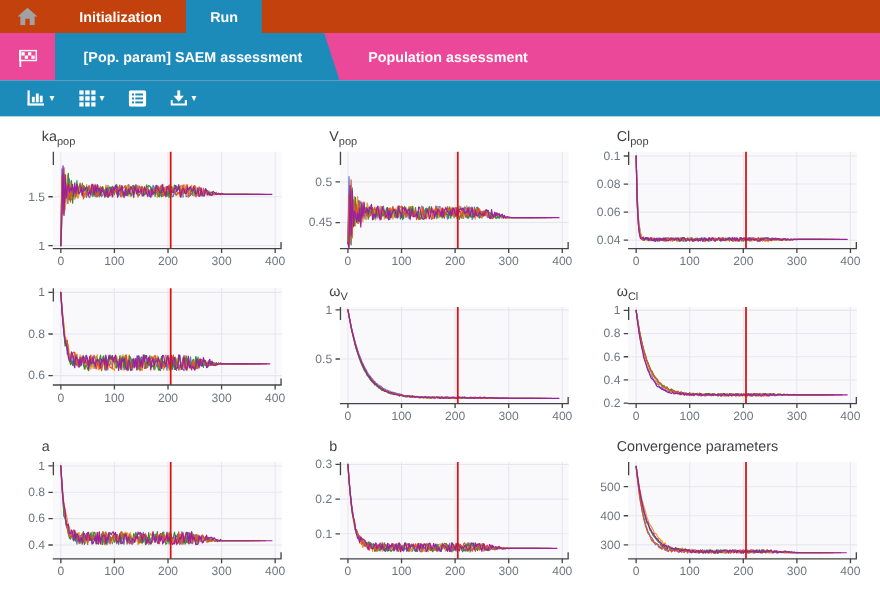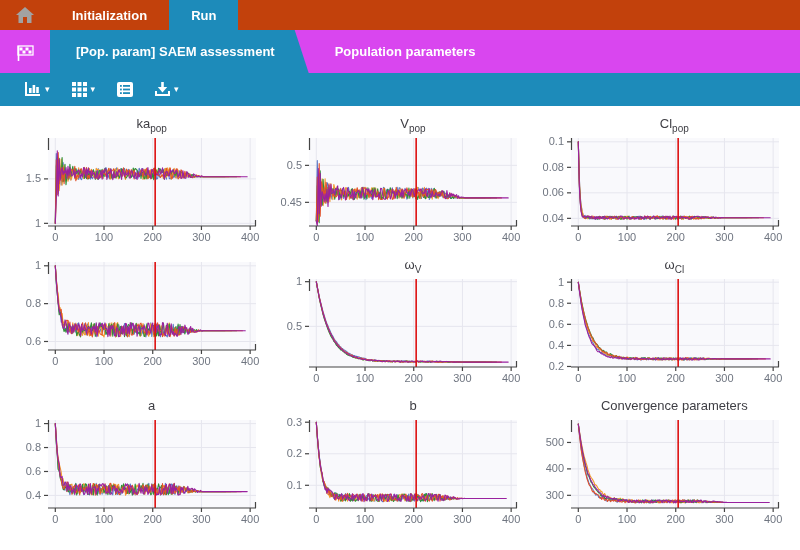--- a/index.html
+++ b/index.html
@@ -6,37 +6,37 @@
   html,body { width:800px; height:550px; background:#fff; overflow:hidden;
     font-family:"Liberation Sans","DejaVu Sans",sans-serif; }
 
   
   .nav-row { height:30px; background:#c2410c; display:flex; align-items:stretch; }
   .home-btn { width:50px; display:flex; align-items:center; justify-content:center; cursor:pointer; }
   .nav-tab { padding:0 22px; display:flex; align-items:center; color:#fff;
     font-size:13px; font-weight:700; cursor:pointer; }
   .nav-tab.active { background:#1d8bba;align-items:center; }
 
-  .sub-row { height:43px; background:#d946ef; display:flex; align-items:stretch; }
+  .sub-row { height:43px; background:#ec4899; display:flex; align-items:stretch; }
   .flag-cell { width:50px; display:flex; align-items:center; justify-content:center; }
   .sub-tab { padding:0 26px; display:flex; align-items:center; color:#fff;
     font-size:13px; font-weight:700; cursor:pointer; white-space:nowrap; }
   .sub-tab.active { background:#1d8bba; padding-right:34px;
     clip-path:polygon(0 0, calc(100% - 14px) 0, 100% 100%, 0 100%); }
 
   .toolbar { height:33px; background:#1d8bba; display:flex; align-items:center;
     padding-left:18px; gap:10px; }
   .tb-btn { display:flex; align-items:center; gap:4px; padding:4px 6px; cursor:pointer; }
   .caret { color:#fff; font-size:9px; line-height:1; }
 
   
   .plots { padding:10px 12px 4px 12px; display:grid;
     grid-template-columns:repeat(3,1fr); column-gap:8px; row-gap:12px; background:#fff; }
   .cell { display:flex; flex-direction:column; align-items:stretch; }
-  .plot-title { height:17px; text-align:center; font-size:13px; color:#3e3e44;
+  .plot-title { height:17px; font-size:13px; color:#3e3e44;
     padding-left:26px; }
   .plot-title sub { font-size:10px; }
   svg.plot { display:block; }
 </style>
 </head>
 <body>
 
 <div class="app">
 
   <div class="nav-row">
@@ -63,21 +63,21 @@
           <rect x="10.5" y="5.5" width="3" height="3" fill="#fff"></rect>
           <rect x="7.5" y="8.5" width="3" height="3" fill="#fff"></rect>
           <rect x="13.5" y="8.5" width="3" height="3" fill="#fff"></rect>
         </g>
       </svg>
     </div>
     <div class="sub-tab active">
       <span>[Pop. param] SAEM assessment</span>
     </div>
     <div class="sub-tab">
-      <span>Population parameters</span>
+      <span>Population assessment</span>
     </div>
   </div>
 
   <div class="toolbar">
     <div class="tb-btn">
       <svg width="17" height="15" viewBox="0 0 17 15">
         <rect x="1" y="0" width="2" height="13" fill="#fff"></rect>
         <rect x="1" y="12" width="15" height="2" fill="#fff"></rect>
         <rect x="5" y="6" width="2.6" height="5" fill="#fff"></rect>
         <rect x="8.6" y="3" width="2.6" height="8" fill="#fff"></rect>

